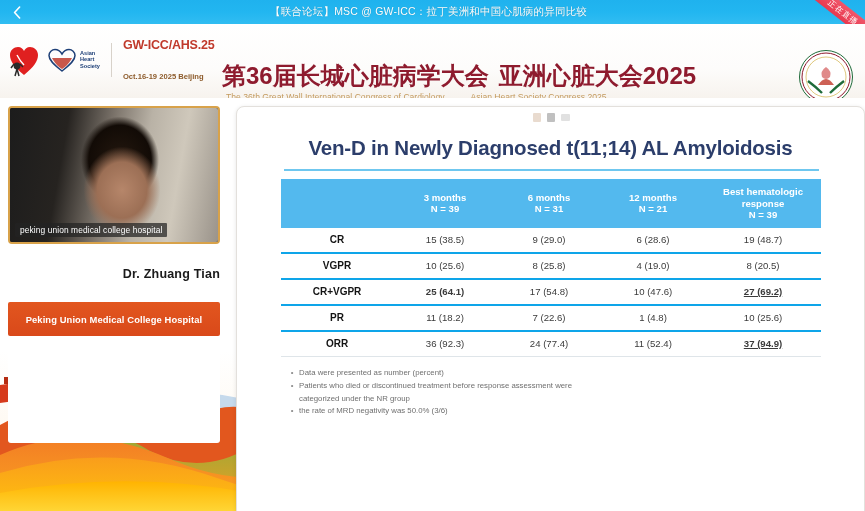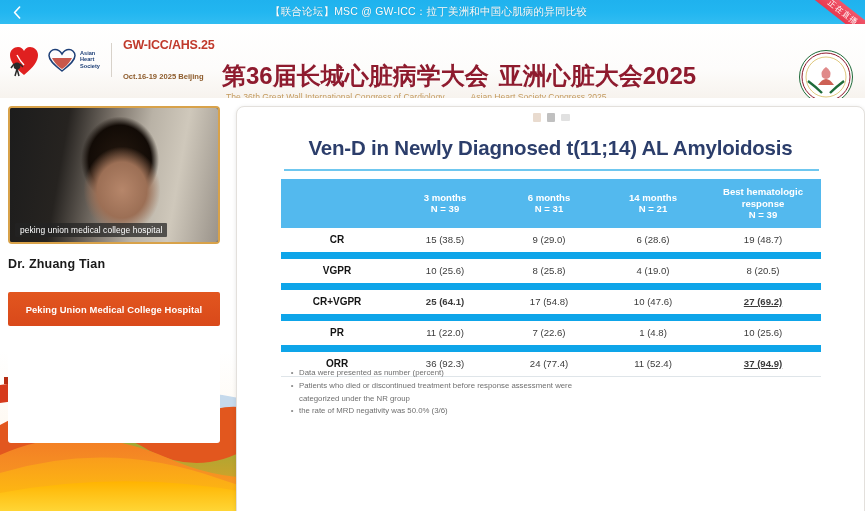--- a/index.html
+++ b/index.html
@@ -97,21 +97,21 @@
       radial-gradient(ellipse 55px 62px at 112px 82px, #b6866a 0%, #9c6f55 45%, rgba(60,40,30,0) 70%),
       radial-gradient(ellipse 52px 58px at 110px 52px, #24180f 0%, #120b06 60%, rgba(0,0,0,0) 75%),
       linear-gradient(100deg,#1c1c1c 0%,#262320 26%,#7d756c 46%,#b9b2a6 62%,#cfc8bb 78%,#9a938a 100%);
   }
   .video-caption{
     position:absolute; left:5px; bottom:5px;
     background:rgba(35,35,35,.72); color:#ffffff;
     font-size:8.4px; padding:2px 5px; border-radius:1px; letter-spacing:.1px;
   }
   .speaker-name{
-    margin-top:13px; text-align:left;
+    margin-top:23px; text-align:right;
     font-size:12.5px; font-weight:bold; color:#1a1a1a; letter-spacing:.2px;
   }
   .affiliation-bar{
     margin-top:21px; width:212px; height:34px;
     background:linear-gradient(180deg,#e2561f 0%,#d9491a 100%);
     border-radius:2px;
     display:flex; align-items:center; justify-content:center;
     color:#ffffff; font-size:9.4px; font-weight:bold; letter-spacing:.1px;
   }
 
@@ -147,21 +147,21 @@
   }
   table.resp th{
     background:#53b9ee; color:#ffffff;
     font-size:9.6px; font-weight:bold; line-height:11.5px;
     padding:7px 2px; text-align:center; vertical-align:middle;
     border:none;
   }
   table.resp th.corner{ background:#53b9ee; }
   table.resp td{
     font-size:9.6px; color:#3b3b3b; text-align:center;
-    padding:6.5px 2px; border-bottom:7px solid #0ea5e9;
+    padding:6.5px 2px; border-bottom:2px solid #0ea5e9;
     background:#ffffff;
   }
   table.resp td.rowlabel{
     font-weight:bold; color:#141414; font-size:10px;
   }
   table.resp tr:last-child td{ border-bottom:1px solid #dfe5e9; }
   .b{ font-weight:bold; color:#101010; }
   .bu{ font-weight:bold; color:#101010; text-decoration:underline; }
 
   .notes{
@@ -330,21 +330,21 @@
           <th class="corner" style="width:112px"></th>
           <th style="width:104px">
             <div>3 months</div>
             <div>N = 39</div>
           </th>
           <th style="width:104px">
             <div>6 months</div>
             <div>N = 31</div>
           </th>
           <th style="width:104px">
-            <div>14 months</div>
+            <div>12 months</div>
             <div>N = 21</div>
           </th>
           <th style="width:116px">
             <div>Best hematologic response</div>
             <div>N = 39</div>
           </th>
         </tr>
       </thead>
       <tbody>
         <tr>
@@ -363,21 +363,21 @@
         </tr>
         <tr>
           <td class="rowlabel">CR+VGPR</td>
           <td class="b">25 (64.1)</td>
           <td>17 (54.8)</td>
           <td>10 (47.6)</td>
           <td class="bu">27 (69.2)</td>
         </tr>
         <tr>
           <td class="rowlabel">PR</td>
-          <td>11 (22.0)</td>
+          <td>11 (18.2)</td>
           <td>7 (22.6)</td>
           <td>1 (4.8)</td>
           <td>10 (25.6)</td>
         </tr>
         <tr>
           <td class="rowlabel">ORR</td>
           <td>36 (92.3)</td>
           <td>24 (77.4)</td>
           <td>11 (52.4)</td>
           <td class="bu">37 (94.9)</td>

